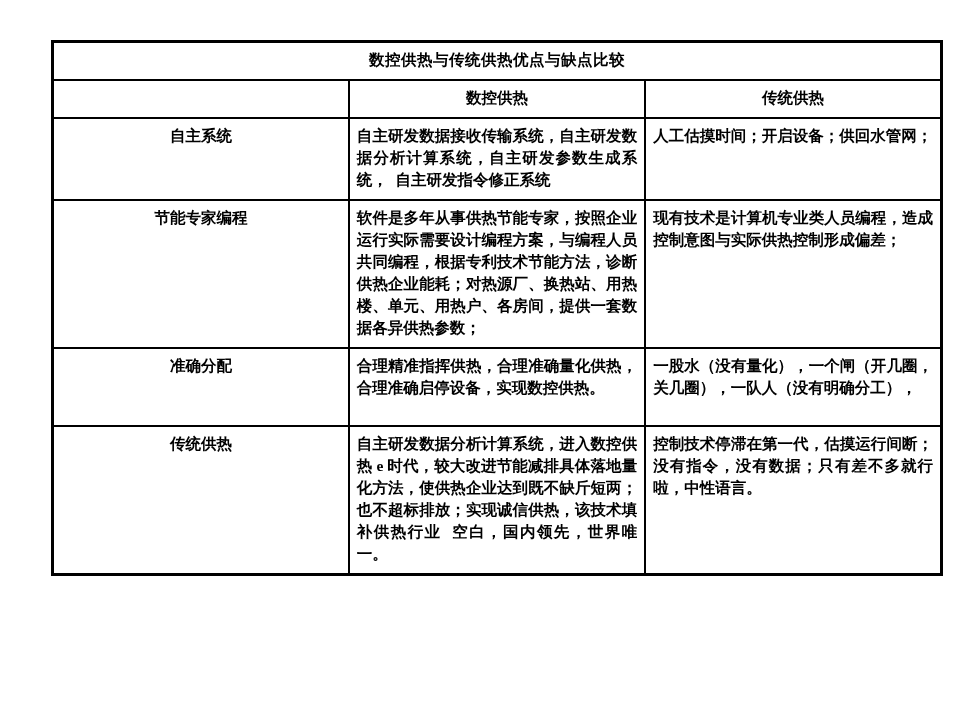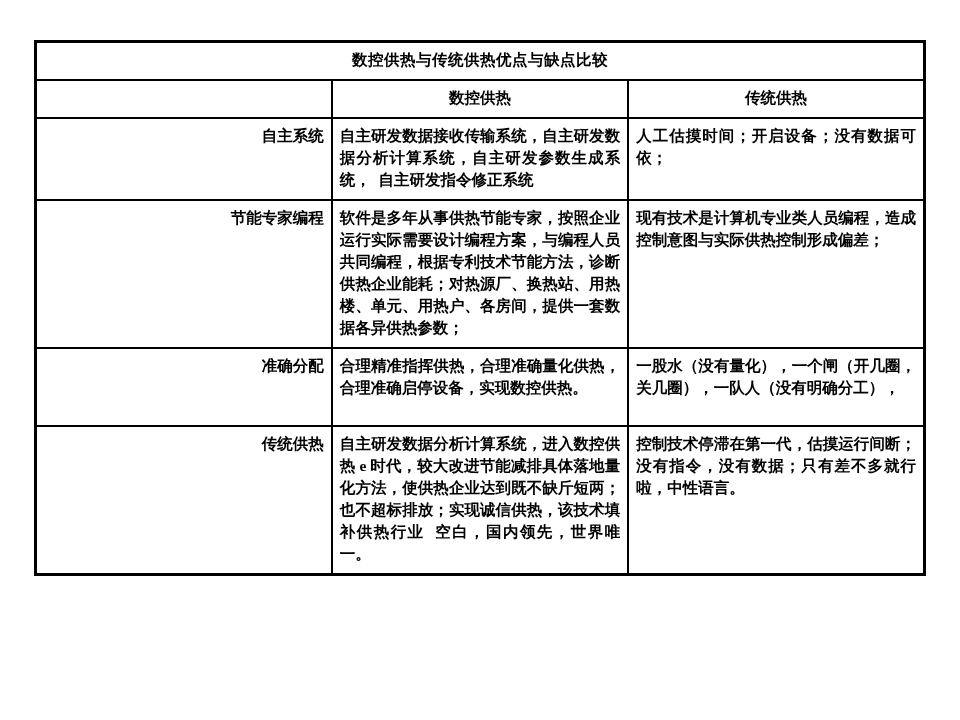--- a/index.html
+++ b/index.html
@@ -13,20 +13,21 @@
   body {
     font-family: "Liberation Serif", "DejaVu Serif", serif;
     color: #000000;
   }
   .page {
     width: 793px;
     height: 720px;
     position: relative;
     box-sizing: border-box;
     padding: 40px 34px 0 34px;
+    margin-left: 17px;
   }
   table.cmp {
     border-collapse: collapse;
     width: 892px;
     table-layout: fixed;
     border: 3px solid #000;
   }
   table.cmp td, table.cmp th {
     border: 2px solid #000;
     vertical-align: top;
@@ -43,21 +44,21 @@
     letter-spacing: 0.5px;
   }
   .head-cell {
     text-align: center;
     font-size: 16.5px;
     font-weight: bold;
     padding: 8px 6px 9px 6px;
   }
   .rowlabel {
     width: 48px;
-    text-align: right;
+    text-align: center;
     font-weight: bold;
     font-size: 16px;
     line-height: 1.38;
     padding: 6px 2px 6px 2px;
     word-break: break-all;
   }
   .col-new { width: 470px; }
   .col-old { width: 374px; }
   .cell-text {
     display: block;
@@ -85,21 +86,21 @@
         <td class="head-cell col-new">数控供热</td>
         <td class="head-cell col-old">传统供热</td>
       </tr>
 
       <tr class="r-sys">
         <td class="rowlabel">自主系统</td>
         <td class="col-new">
             <span class="cell-text">自主研发数据接收传输系统，自主研发数据分析计算系统，自主研发参数生成系统，  自主研发指令修正系统</span>
           </td>
         <td class="col-old">
-            <span class="cell-text">人工估摸时间；开启设备；没有数据可依；</span>
+            <span class="cell-text">人工估摸时间；开启设备；供回水管网；</span>
           </td>
       </tr>
 
 
       <tr class="r-exp">
         <td class="rowlabel">节能专家编程</td>
         <td class="col-new">
             <span class="cell-text">软件是多年从事供热节能专家，按照企业运行实际需要设计编程方案，与编程人员共同编程，根据专利技术节能方法，诊断供热企业能耗；对热源厂、换热站、用热楼、单元、用热户、各房间，提供一套数据各异供热参数；</span>
           </td>
         <td class="col-old">

